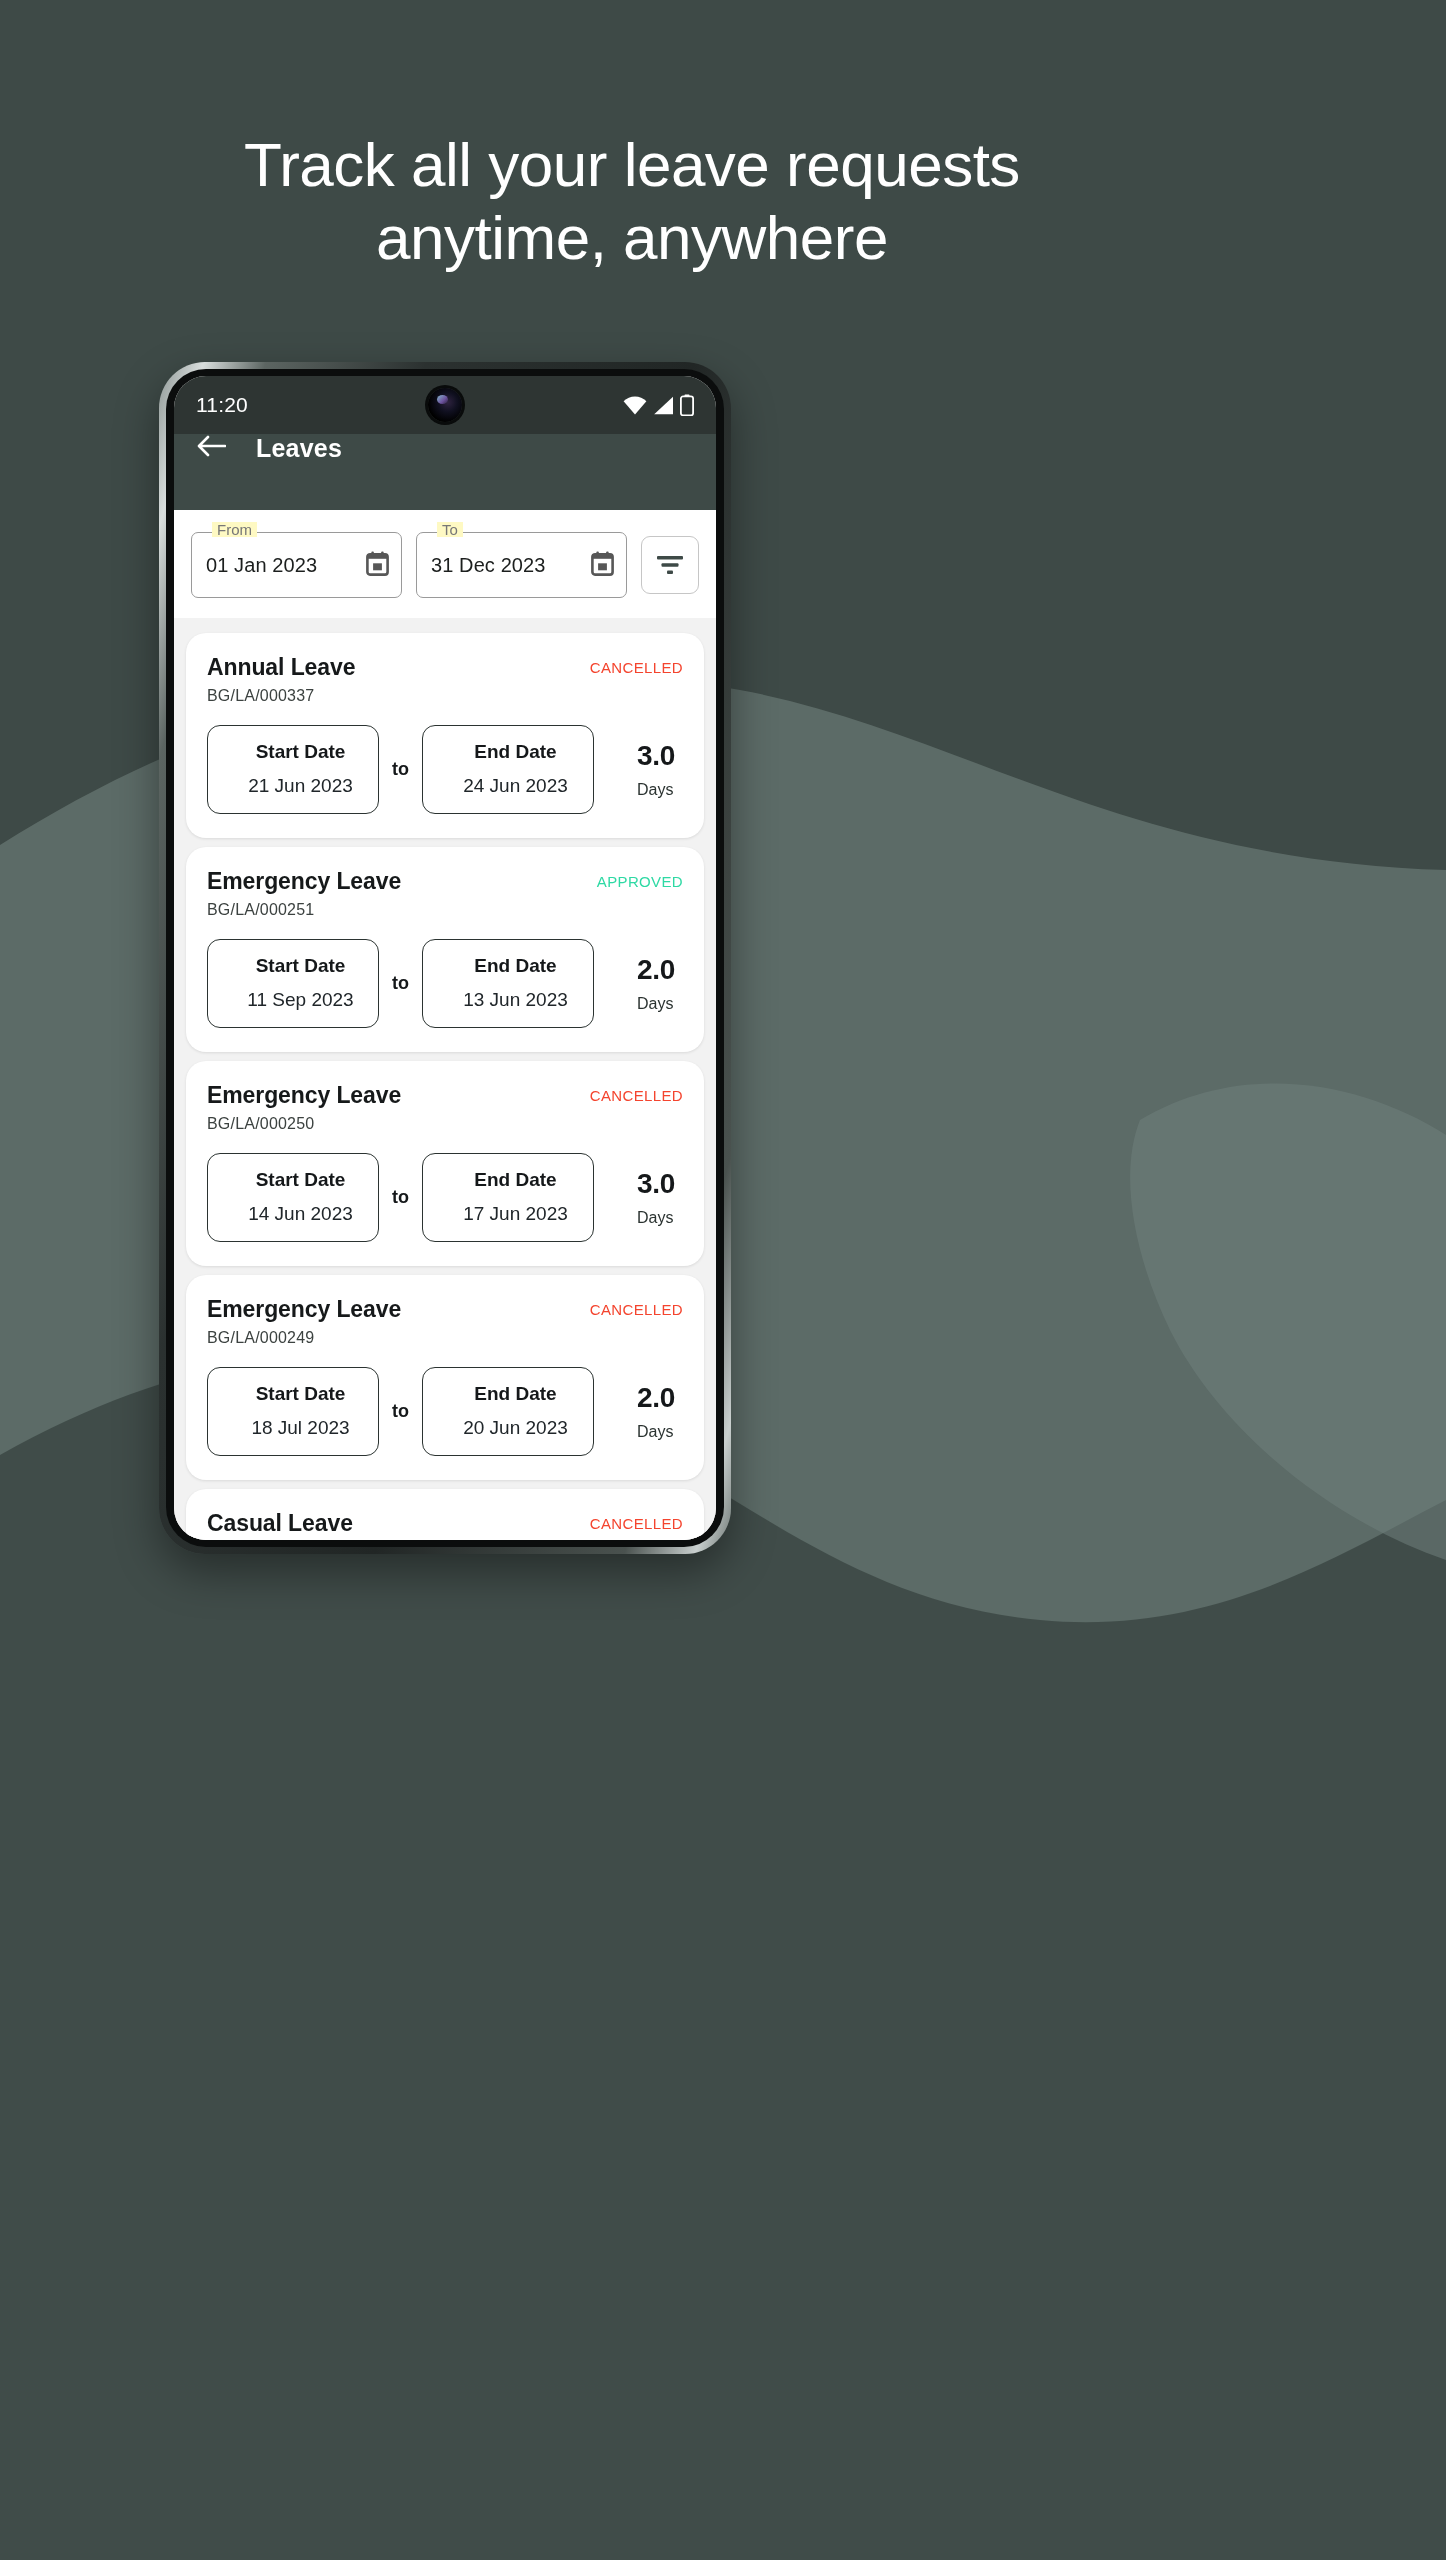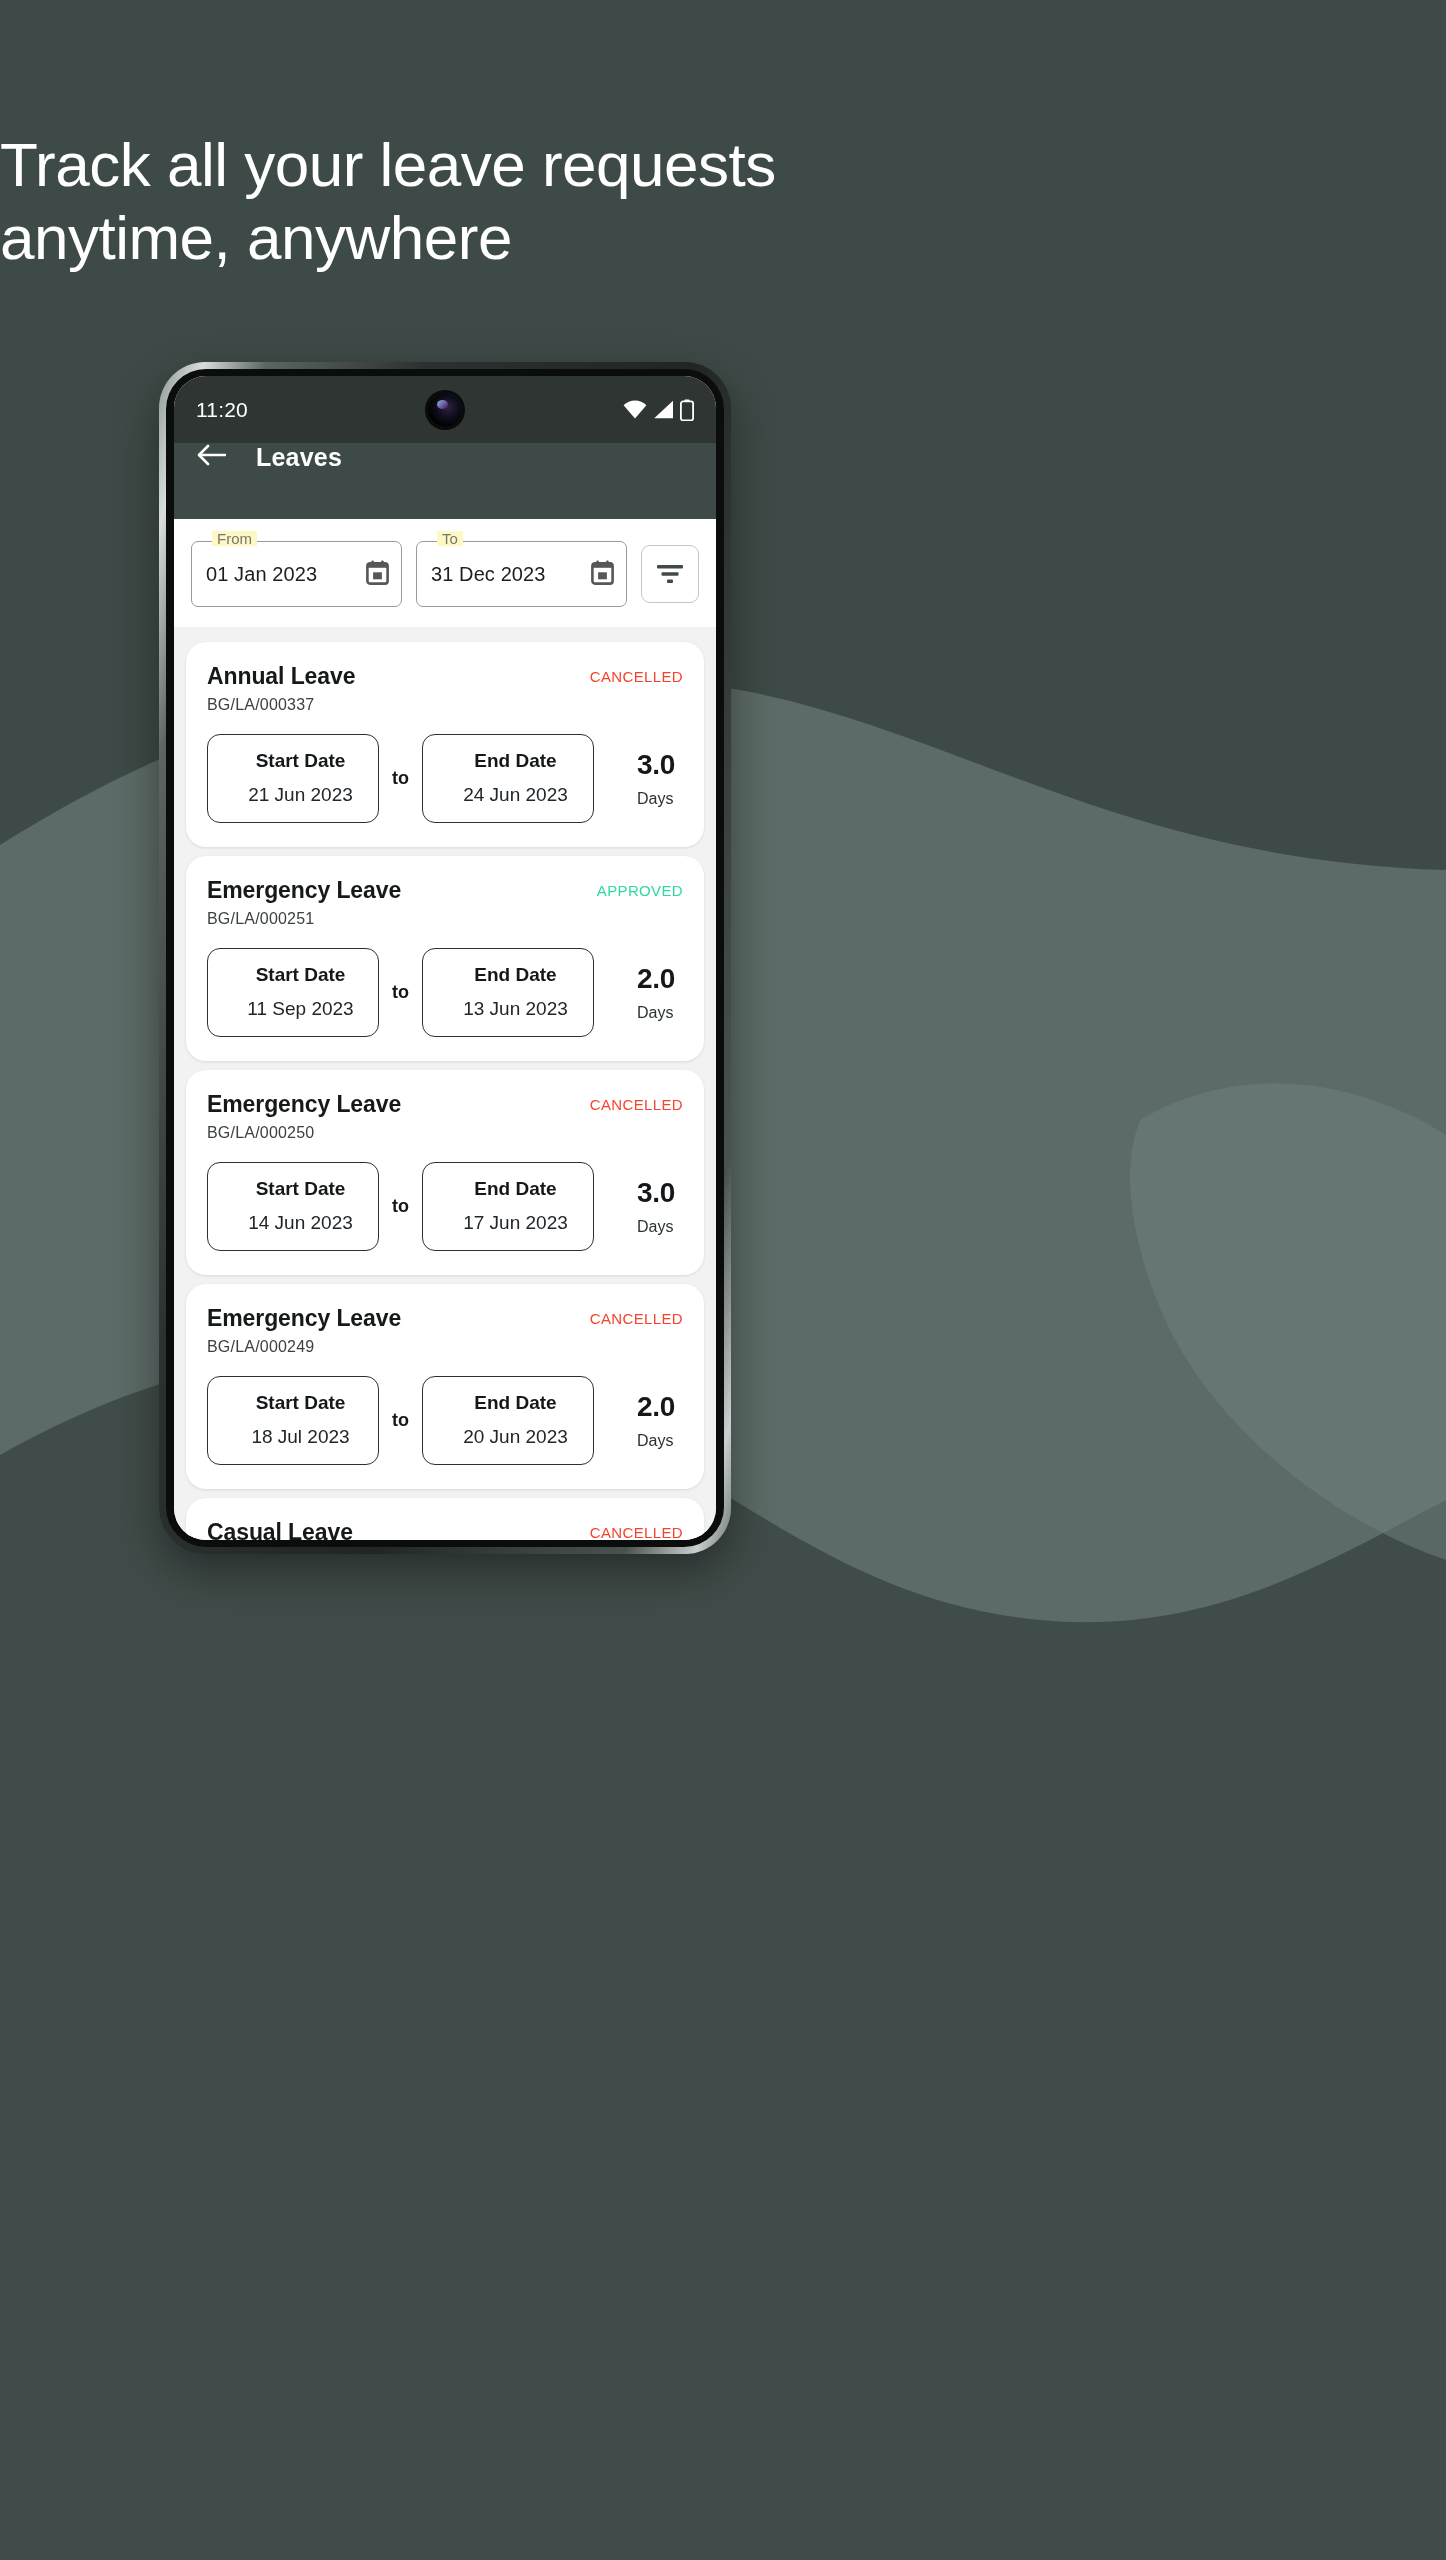--- a/index.html
+++ b/index.html
@@ -28,21 +28,21 @@
     height: 2560px;
     pointer-events: none;
   }
 
   
   .headline {
     position: absolute;
     top: 128px;
     left: 0;
     width: 1264px;
-    text-align: left;
+    text-align: center;
     color: #FFFFFF;
     font-size: 62px;
     line-height: 1.18;
     font-weight: 400;
     letter-spacing: -0.5px;
     z-index: 5;
     white-space: pre-line;
   }
 
   
@@ -74,21 +74,21 @@
     left: 15px; top: 14px;
     width: 542px; height: 1164px;
     border-radius: 32px;
     overflow: hidden;
     background: #F3F3F3;
   }
 
   
   .status-bar {
     position: relative;
-    height: 67px;
+    height: 58px;
     background: #2E3533;
     display: flex;
     align-items: center;
     padding: 0 22px;
     color: #ffffff;
   }
   .status-time {
     font-size: 21px;
     font-weight: 400;
     letter-spacing: 0.2px;

